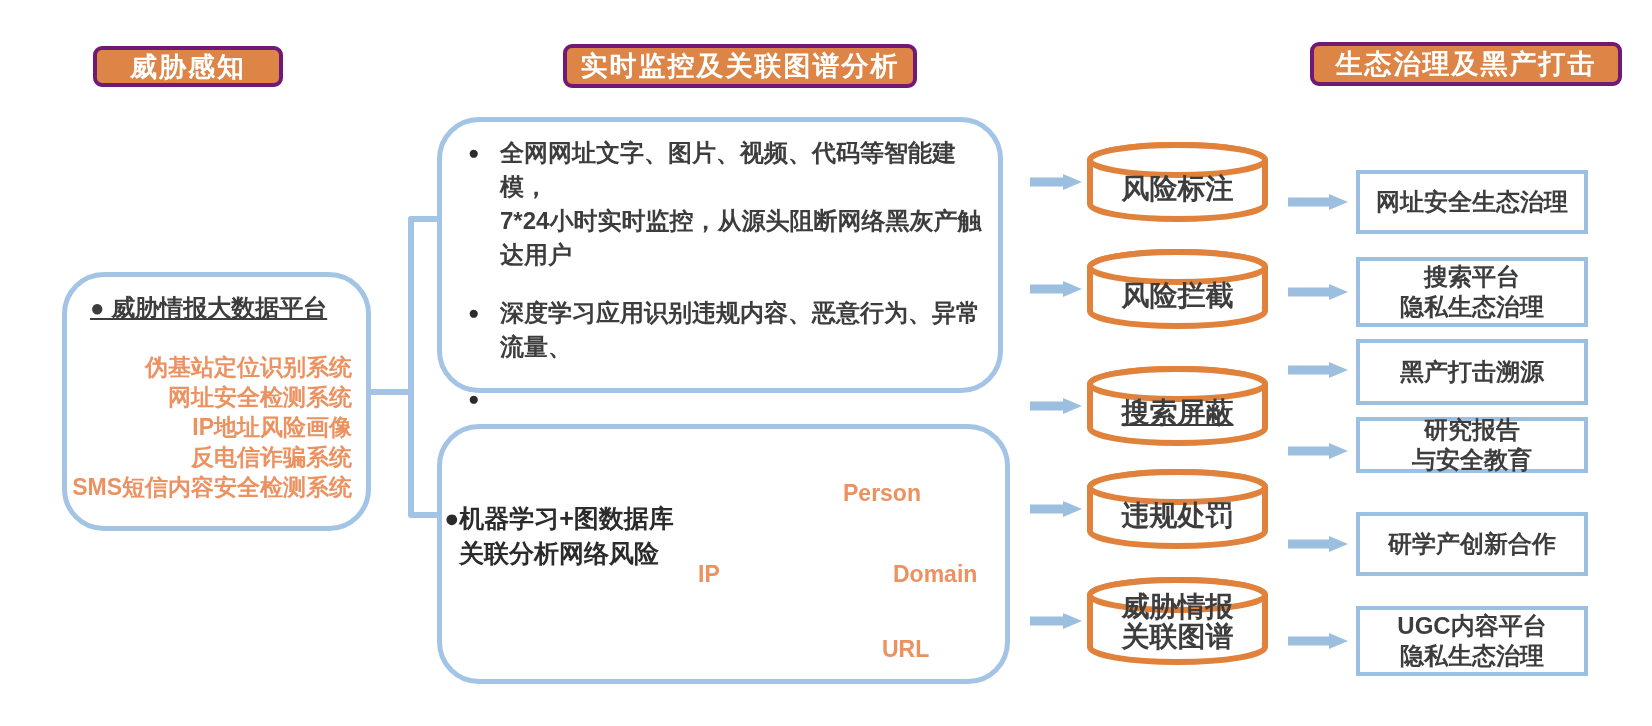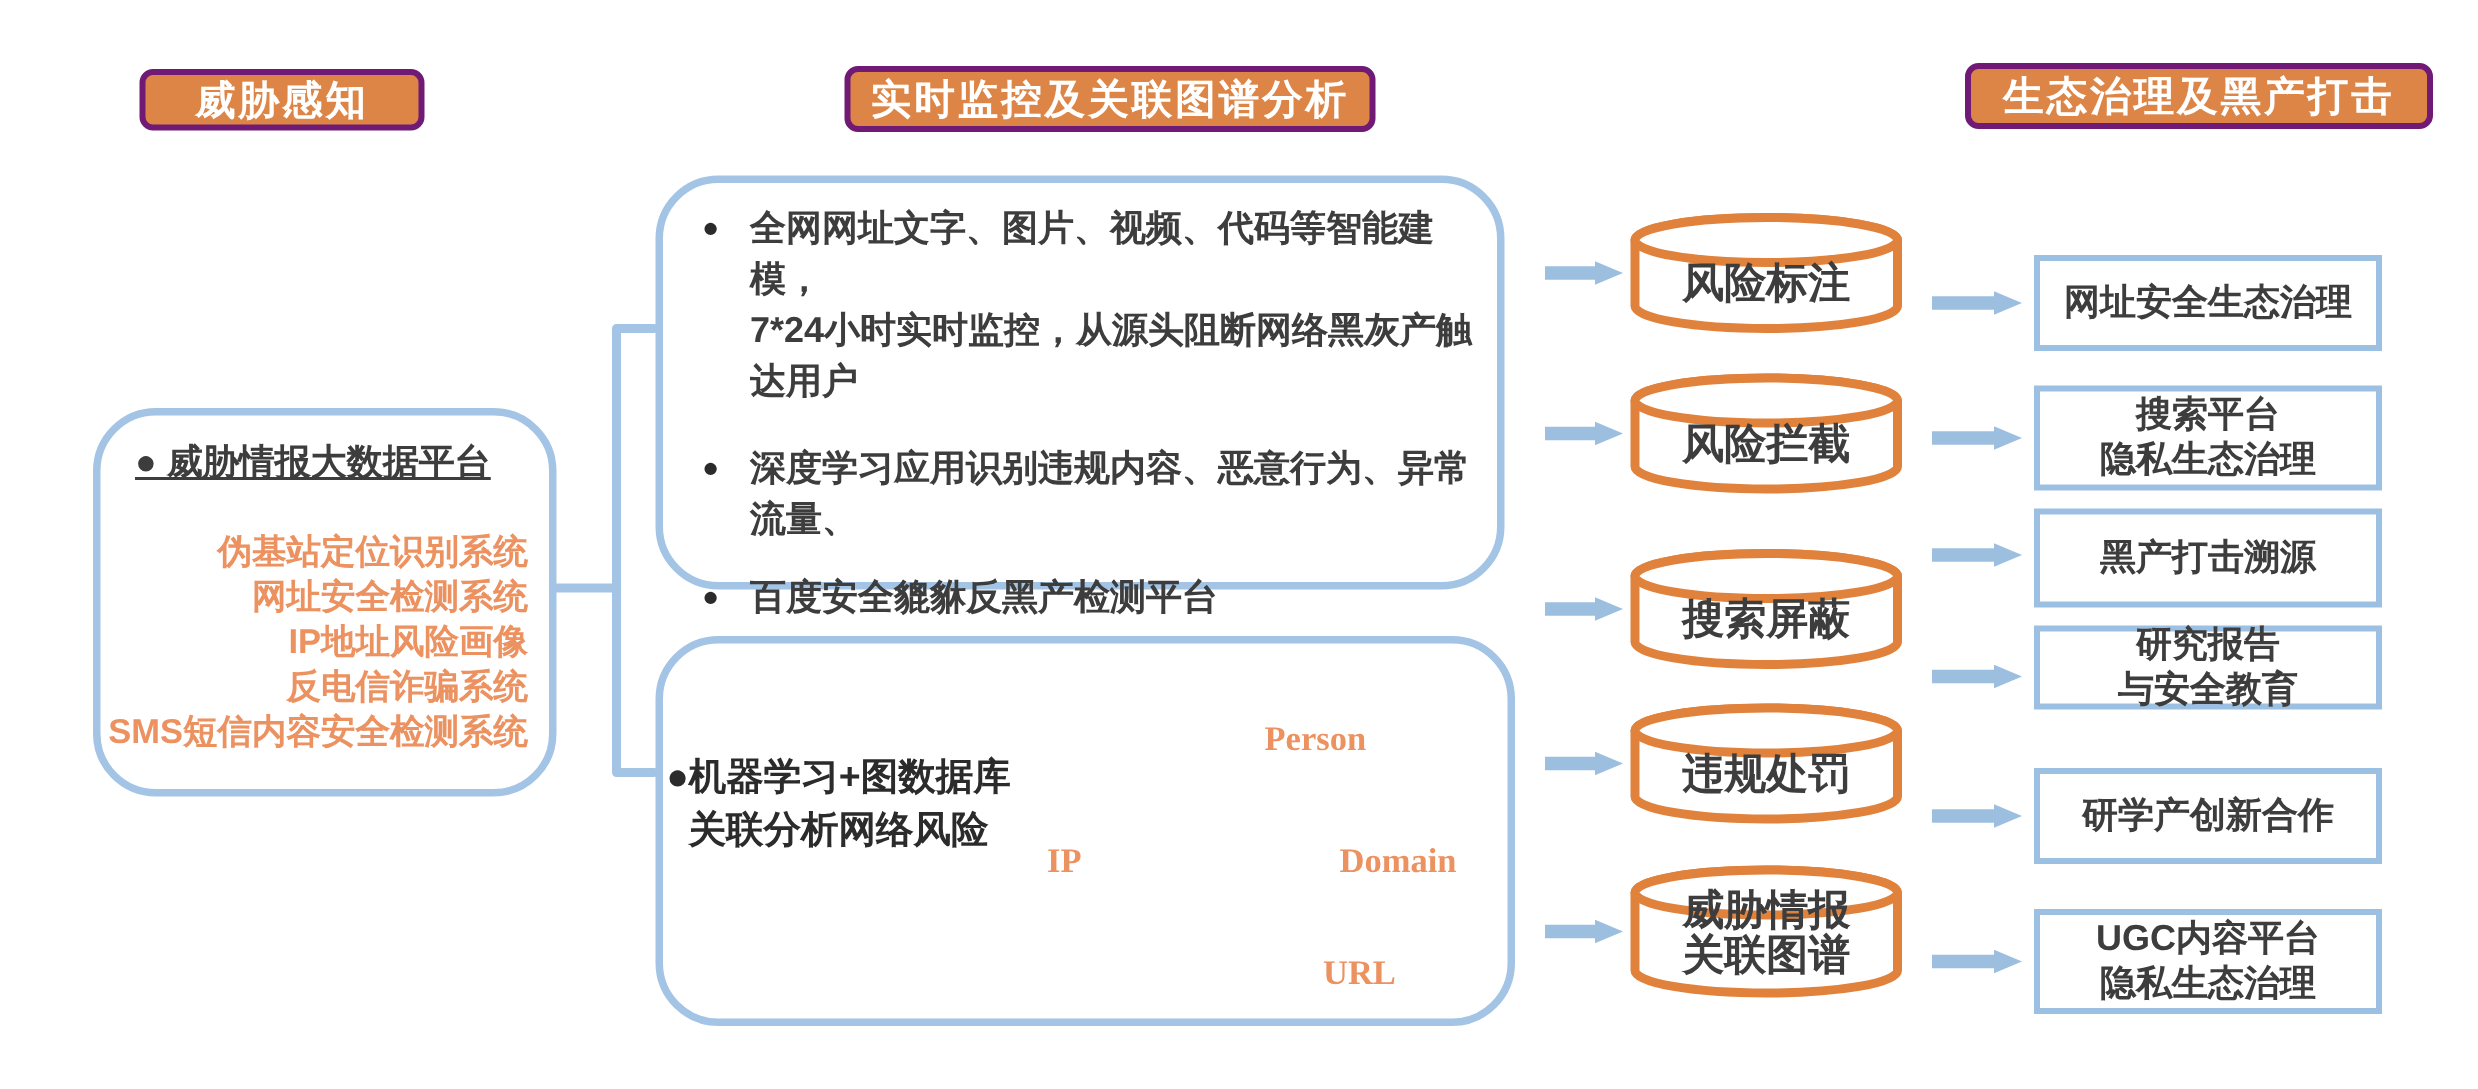--- a/index.html
+++ b/index.html
@@ -23,21 +23,21 @@
   .bullets{position:absolute;left:468px;top:136px;width:516px;}
   .bullet{display:flex;align-items:flex-start;}
   .bullet .marker{width:32px;flex:0 0 32px;font-size:19px;line-height:34px;color:#2b2b2b;}
   .bullet .btxt{white-space:pre-line;font-size:24px;font-weight:600;line-height:34px;color:#3d3d3d;}
   .gap1{margin-bottom:24px;}
   .gap2{margin-bottom:18px;}
 
   .graph-bullet{position:absolute;left:444px;top:501px;width:230px;text-align:center;
                 font-size:25px;font-weight:700;line-height:35px;white-space:pre-line;color:#2b2b2b;}
 
-  .node-label{position:absolute;font-family:Liberation Serif, serif;
+  .node-label{position:absolute;font-family:Liberation Sans, sans-serif;
               font-weight:700;color:#ec9160;font-size:23px;}
 
   .cyl-label{position:absolute;left:1090px;width:175px;text-align:center;font-size:28px;
              font-weight:700;color:#3d3d3d;white-space:pre-line;line-height:30px;}
 
   .outcome{position:absolute;left:1356px;width:232px;border:4px solid #9cc0e2;background:#ffffff;
            box-sizing:border-box;display:flex;align-items:center;justify-content:center;
            font-size:24px;font-weight:700;color:#3d3d3d;text-align:center;white-space:pre-line;
            line-height:30px;}
 </style>
@@ -168,35 +168,34 @@
 7*24小时实时监控，从源头阻断网络黑灰产触
 达用户</span>
       </div>
       <div class="bullet gap2">
         <span class="marker">●</span>
         <span class="btxt">深度学习应用识别违规内容、恶意行为、异常
 流量、</span>
       </div>
       <div class="bullet">
         <span class="marker">●</span>
-        <span class="btxt">百度安全貔貅反黑产检测平台</span>
       </div>
     </div>
 
     <div class="panel" style="left:437px;top:424px;width:573px;height:260px;"></div>
     <div class="graph-bullet">●机器学习+图数据库
 关联分析网络风险</div>
     <div class="node-label" style="left:843px;top:480px;">Person</div>
     <div class="node-label" style="left:698px;top:561px;">IP</div>
     <div class="node-label" style="left:893px;top:561px;">Domain</div>
     <div class="node-label" style="left:882px;top:636px;">URL</div>
 
     <div class="cyl-label" style="top:174px;">风险标注</div>
     <div class="cyl-label" style="top:281px;">风险拦截</div>
-    <div class="cyl-label" style="top:398px;">搜索屏蔽</div>
+    <div class="cyl-label" style="top:398px;text-decoration:underline;">搜索屏蔽</div>
     <div class="cyl-label" style="top:501px;">违规处罚</div>
     <div class="cyl-label" style="top:592px;">威胁情报
 关联图谱</div>
 
     <div class="outcome" style="top:170px;height:64px;">网址安全生态治理</div>
     <div class="outcome" style="top:257px;height:70px;">搜索平台
 隐私生态治理</div>
     <div class="outcome" style="top:339px;height:66px;">黑产打击溯源</div>
     <div class="outcome" style="top:417px;height:56px;">研究报告
 与安全教育</div>

